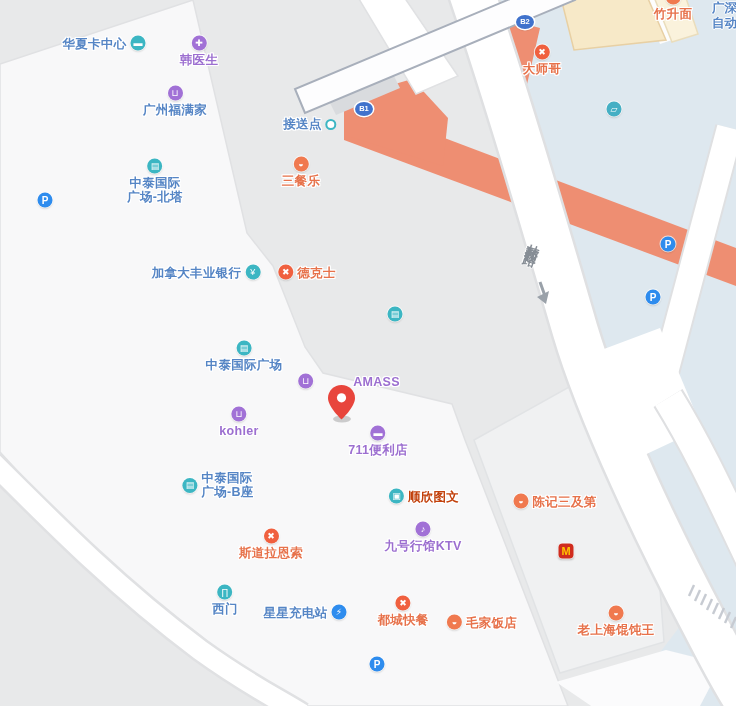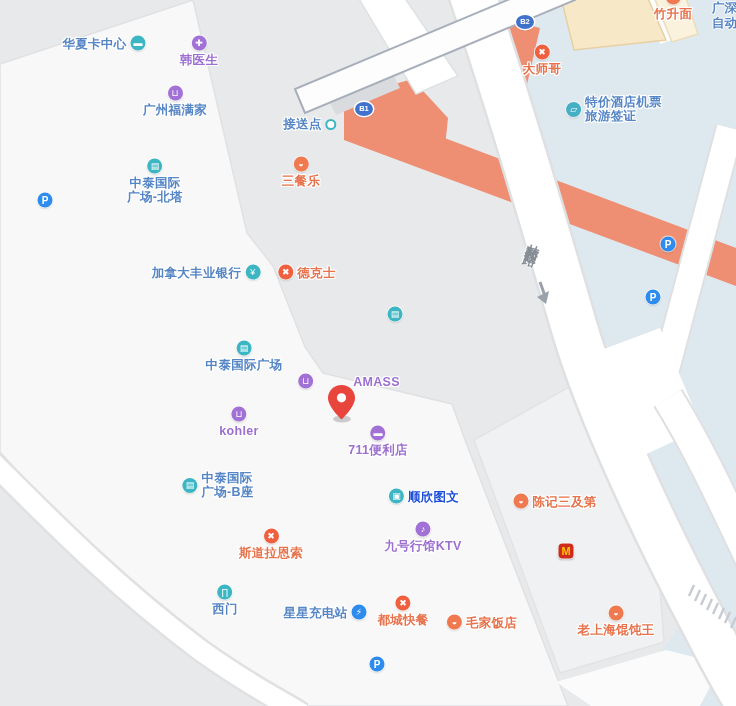--- a/index.html
+++ b/index.html
@@ -103,33 +103,32 @@
       <div class="poi top" style="left: 301px; top: 172px;"><span class="ico" style="background: rgb(240, 121, 79);">◒</span><span class="lbl" style="color: rgb(231, 114, 75);">三餐乐</span></div>
       <div class="poi" style="left: 206px; top: 272px;"><span class="lbl" style="color: rgb(85, 133, 197);">加拿大丰业银行</span><span class="ico" style="background: rgb(60, 182, 195);">¥</span></div>
       <div class="poi" style="left: 307px; top: 272px;"><span class="ico" style="background: rgb(240, 96, 63);">✖</span><span class="lbl" style="color: rgb(231, 114, 75);">德克士</span></div>
       <div class="poi" style="left: 395px; top: 314px;"><span class="ico" style="background: rgb(60, 182, 195);">▤</span></div>
       <div class="poi top" style="left: 244px; top: 356px;"><span class="ico" style="background: rgb(60, 182, 195);">▤</span><span class="lbl" style="color: rgb(85, 133, 197);">中泰国际广场</span></div>
       <div class="poi" style="left: 349px; top: 381px;"><span class="ico" style="background: rgb(161, 113, 214);">⊔</span><span class="lbl" style="color: rgb(156, 111, 208); margin-left: 36px;">AMASS</span></div>
       <div class="poi top" style="left: 239px; top: 422px;"><span class="ico" style="background: rgb(161, 113, 214);">⊔</span><span class="lbl" style="color: rgb(156, 111, 208);">kohler</span></div>
       <div class="poi top" style="left: 378px; top: 441px;"><span class="ico" style="background: rgb(161, 113, 214);">▬</span><span class="lbl" style="color: rgb(156, 111, 208);">711便利店</span></div>
       <div class="poi" style="left: 218px; top: 485px;"><span class="ico" style="background: rgb(60, 182, 195);">▤</span><span class="lbl left" style="color: rgb(85, 133, 197);">中泰国际
 广场-B座</span></div>
-      <div class="poi" style="left: 424px; top: 496px;"><span class="ico" style="background: rgb(60, 182, 195);">▣</span><span class="lbl" style="color: #1d4ed8;">顺欣图文</span></div>
+      <div class="poi" style="left: 424px; top: 496px;"><span class="ico" style="background: rgb(60, 182, 195);">▣</span><span class="lbl" style="color: #c2410c;">顺欣图文</span></div>
       <div class="poi" style="left: 555px; top: 501px;"><span class="ico" style="background: rgb(240, 121, 79);">◒</span><span class="lbl" style="color: rgb(231, 114, 75);">陈记三及第</span></div>
       <div class="poi top" style="left: 271px; top: 544px;"><span class="ico" style="background: rgb(240, 96, 63);">✖</span><span class="lbl" style="color: rgb(231, 114, 75);">斯道拉恩索</span></div>
       <div class="poi top" style="left: 423px; top: 537px;"><span class="ico" style="background: rgb(161, 113, 214);">♪</span><span class="lbl" style="color: rgb(156, 111, 208);">九号行馆KTV</span></div>
       <div class="poi" style="left: 566px; top: 551px;"><span class="ico mc" style="background: rgb(208, 44, 30); color: rgb(255, 196, 0);">M</span></div>
       <div class="poi top" style="left: 225px; top: 600px;"><span class="ico" style="background: rgb(60, 182, 195);">∏</span><span class="lbl" style="color: rgb(85, 133, 197);">西门</span></div>
-      <div class="poi" style="left: 325px; top: 612px;"><span class="lbl" style="color: rgb(85, 133, 197);">星星充电站</span><span class="ico" style="background: rgb(46, 140, 238);">⚡</span></div>
+      <div class="poi" style="left: 305px; top: 612px;"><span class="lbl" style="color: rgb(85, 133, 197);">星星充电站</span><span class="ico" style="background: rgb(46, 140, 238);">⚡</span></div>
       <div class="poi top" style="left: 403px; top: 611px;"><span class="ico" style="background: rgb(240, 96, 63);">✖</span><span class="lbl" style="color: rgb(231, 114, 75);">都城快餐</span></div>
       <div class="poi" style="left: 482px; top: 622px;"><span class="ico" style="background: rgb(240, 121, 79);">◒</span><span class="lbl" style="color: rgb(231, 114, 75);">毛家饭店</span></div>
       <div class="poi top" style="left: 616px; top: 621px;"><span class="ico" style="background: rgb(240, 121, 79);">◒</span><span class="lbl" style="color: rgb(231, 114, 75);">老上海馄饨王</span></div>
       <div class="poi top" style="left: 542px; top: 60px;"><span class="ico" style="background: rgb(240, 96, 63);">✖</span><span class="lbl" style="color: rgb(231, 114, 75);">大师哥</span></div>
-      <div class="poi" style="left: 614px; top: 109px;"><span class="ico" style="background: rgb(69, 175, 196);">▱</span><span class="lbl left" style="color: rgb(85, 133, 197);">特价酒店机票
-旅游签证</span></div>
+      <div class="poi" style="left: 614px; top: 109px;"><span class="ico" style="background: rgb(69, 175, 196);">▱</span></div>
       <div class="poi top" style="left: 673px; top: 5px;"><span class="ico" style="background: rgb(240, 121, 79);">◒</span><span class="lbl" style="color: rgb(231, 114, 75);">竹升面</span></div>
       <div class="poi" style="left: 364px; top: 109px;"><span class="ico badge" style="background: rgb(64, 114, 204);">B1</span></div>
       <div class="poi" style="left: 525px; top: 22px;"><span class="ico badge" style="background: rgb(64, 114, 204);">B2</span></div>
       <div class="poi" style="left: 45px; top: 200px;"><span class="ico parking" style="background: rgb(46, 140, 238);">P</span></div>
       <div class="poi" style="left: 668px; top: 244px;"><span class="ico parking" style="background: rgb(46, 140, 238);">P</span></div>
       <div class="poi" style="left: 653px; top: 297px;"><span class="ico parking" style="background: rgb(46, 140, 238);">P</span></div>
       <div class="poi" style="left: 377px; top: 664px;"><span class="ico parking" style="background: rgb(46, 140, 238);">P</span></div>
     </div>
 
   <div id="pin">

